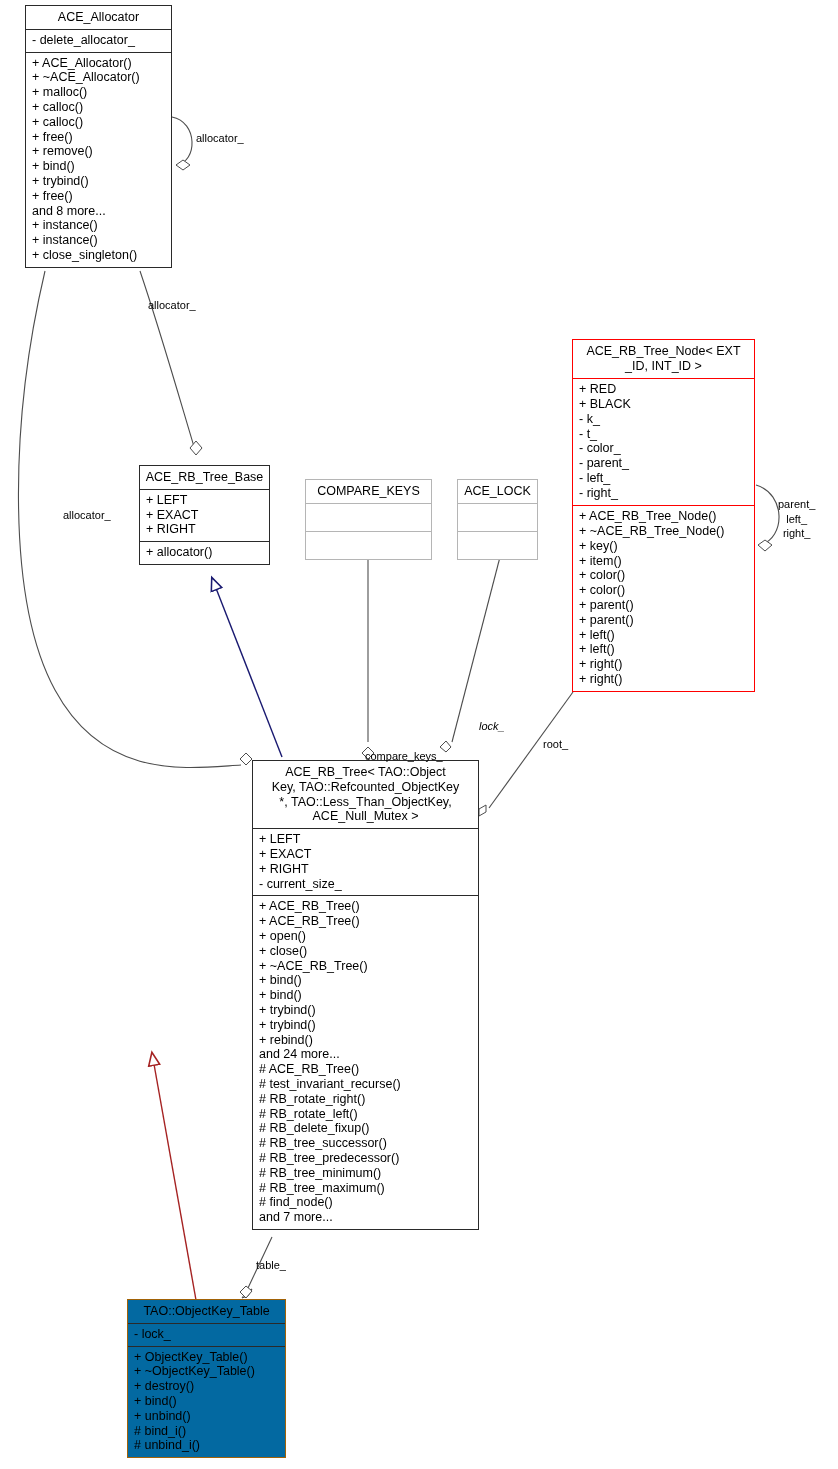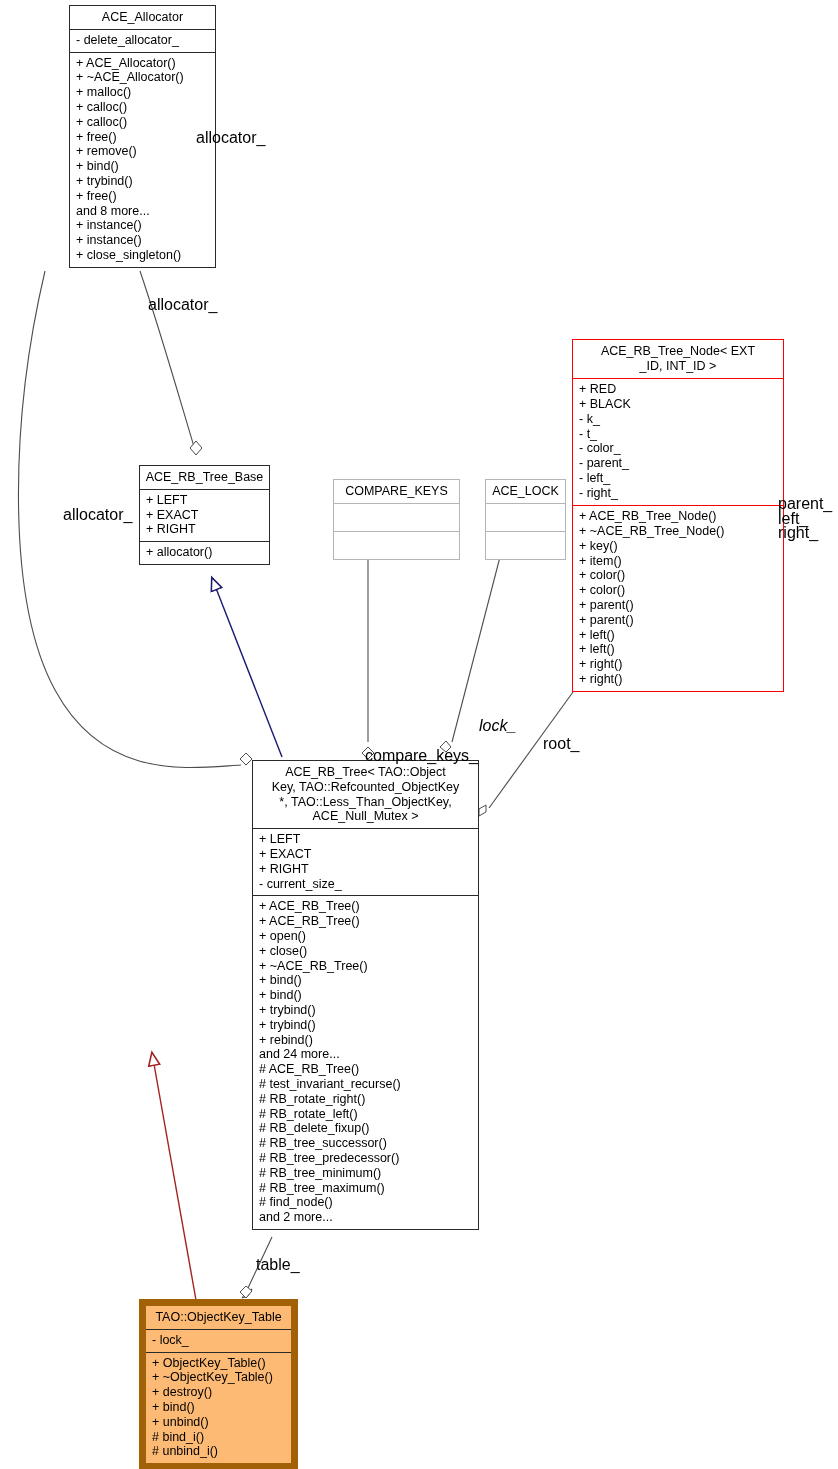--- a/index.html
+++ b/index.html
@@ -33,26 +33,24 @@
     border: 1px solid #2a2a2a;
     font-size: 12.5px;
     line-height: 14.8px;
     color: #000000;
   }
   .uml-node.node-red {
     border: 1.6px solid #ff0000;
   }
   .uml-node.node-gray-border {
     border: 1px solid #b5b5b5;
-    margin-left: 28px;
   }
   .uml-node.node-filled {
-    background: #fdba74;
-    border: 7px solid #a16207;
-    margin-left: 12px;
+    background: #0369a1;
+    border: 1px solid #a16207;
   }
   .nm-title {
     text-align: center;
     padding: 4px 4px 4px 4px;
     white-space: pre-line;
   }
   .nm-sep {
     height: 1px;
     background: #2a2a2a;
     font-size: 0;
@@ -64,26 +62,26 @@
     padding: 3px 5px 4px 6px;
   }
   .nm-section .row {
     white-space: pre;
   }
   .nm-section.empty {
     height: 20px;
   }
   .edge-label {
     position: absolute;
-    font-size: 16px;
+    font-size: 11px;
     line-height: 14.5px;
     color: #000000;
     white-space: pre;
   }
-  .edge-label.center { text-align: left; }
+  .edge-label.center { text-align: center; }
 </style>
 </head>
 <body>
 
 <div id="diagram">
 
   <svg class="edges" viewBox="0 0 838 1469">
 
     <defs>
       <marker id="hollow-tri-blue" markerWidth="12" markerHeight="12" refX="9.5" refY="5" orient="auto">
@@ -137,21 +135,21 @@
       <line x1="196" y1="1300" x2="152" y2="1053" stroke="#a52222" stroke-width="1.4" marker-end="url(#hollow-tri-red)"></line>
     </g>
 
     <g>
       <path d="M 272 1237 L 248 1288" fill="none" stroke="#4d4d4d" stroke-width="1.1"></path>
       <polygon points="246,1292 252,1289 248,1296 242,1298" fill="#ffffff" stroke="#4d4d4d" stroke-width="1"></polygon>
       <polygon points="240,1292 246,1286 252,1291 246,1298" fill="#ffffff" stroke="#4d4d4d" stroke-width="1"></polygon>
     </g>
   </svg>
 
-  <div class="uml-node" style="left:25px; top:5px; width:147px;margin-left:44px;">
+  <div class="uml-node" style="left:25px; top:5px; width:147px;">
     <div class="nm-title">ACE_Allocator</div>
     <div class="nm-sep"></div>
     <div class="nm-section">
       <div class="row">- delete_allocator_</div>
     </div>
     <div class="nm-sep"></div>
     <div class="nm-section">
       <div class="row">+ ACE_Allocator()</div>
       <div class="row">+ ~ACE_Allocator()</div>
       <div class="row">+ malloc()</div>
@@ -192,21 +190,21 @@
   </div>
 
   <div class="uml-node node-gray-border" style="left:457px; top:479px; width:81px;">
     <div class="nm-title">ACE_LOCK</div>
     <div class="nm-sep"></div>
     <div class="nm-section empty"></div>
     <div class="nm-sep"></div>
     <div class="nm-section empty"></div>
   </div>
 
-  <div class="uml-node node-red" style="left:572px; top:339px; width:212px;">
+  <div class="uml-node node-red" style="left:572px; top:339px; width:183px;">
     <div class="nm-title">ACE_RB_Tree_Node&lt; EXT
 _ID, INT_ID &gt;</div>
     <div class="nm-sep"></div>
     <div class="nm-section">
       <div class="row">+ RED</div>
       <div class="row">+ BLACK</div>
       <div class="row">- k_</div>
       <div class="row">- t_</div>
       <div class="row">- color_</div>
       <div class="row">- parent_</div>
@@ -258,21 +256,21 @@
       <div class="row"># ACE_RB_Tree()</div>
       <div class="row"># test_invariant_recurse()</div>
       <div class="row"># RB_rotate_right()</div>
       <div class="row"># RB_rotate_left()</div>
       <div class="row"># RB_delete_fixup()</div>
       <div class="row"># RB_tree_successor()</div>
       <div class="row"># RB_tree_predecessor()</div>
       <div class="row"># RB_tree_minimum()</div>
       <div class="row"># RB_tree_maximum()</div>
       <div class="row"># find_node()</div>
-      <div class="row">and 2 more...</div>
+      <div class="row">and 7 more...</div>
     </div>
   </div>
 
 
   <div class="uml-node node-filled" style="left:127px; top:1299px; width:159px;">
     <div class="nm-title">TAO::ObjectKey_Table</div>
     <div class="nm-sep"></div>
     <div class="nm-section">
       <div class="row">- lock_</div>
     </div>

